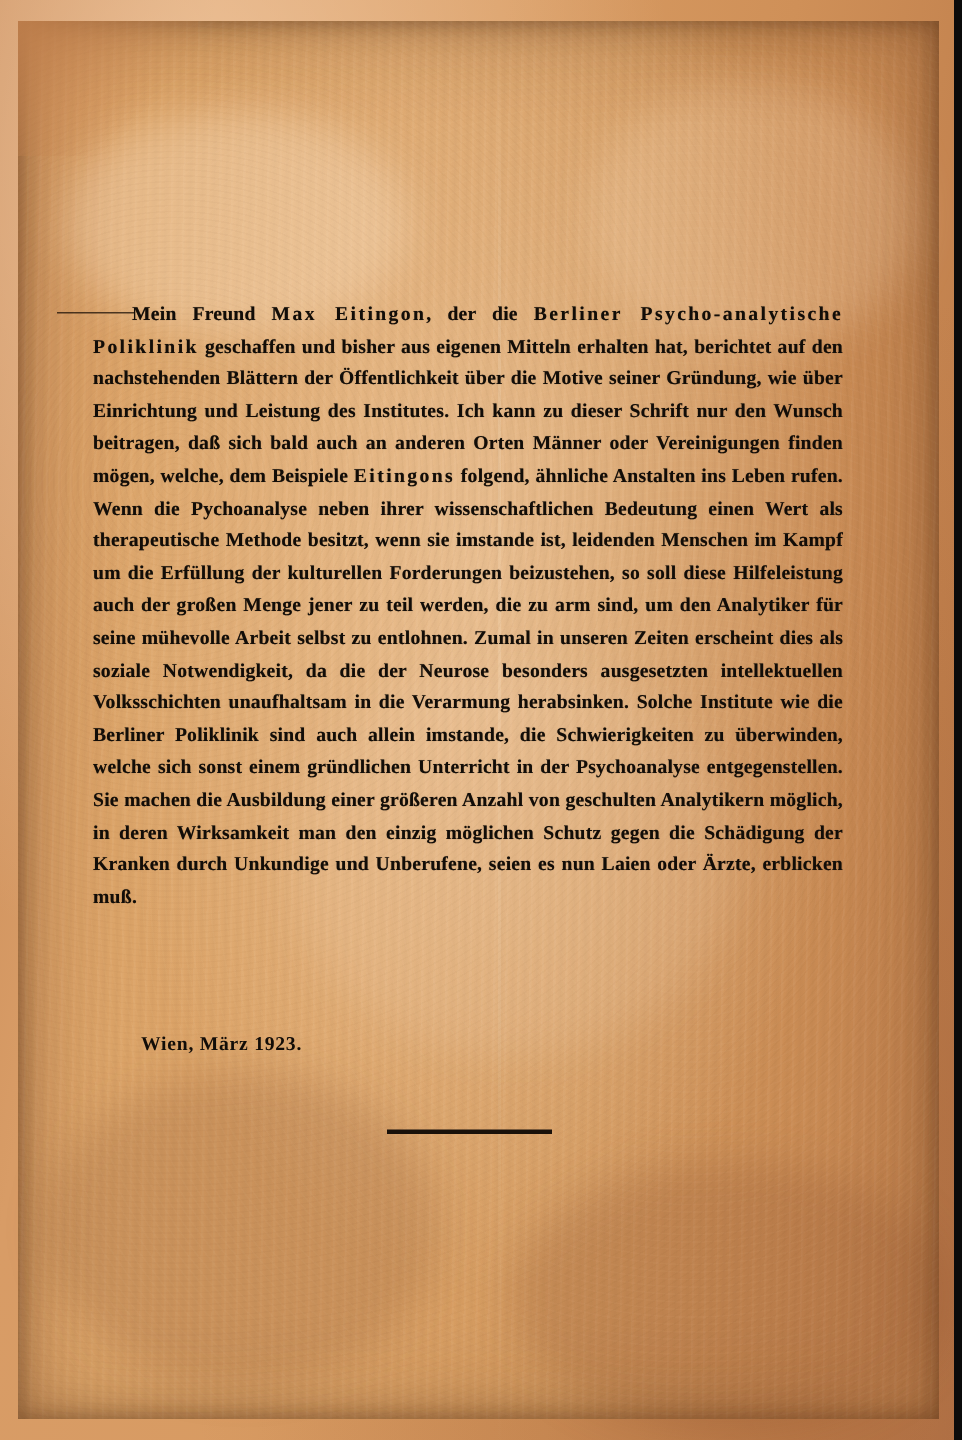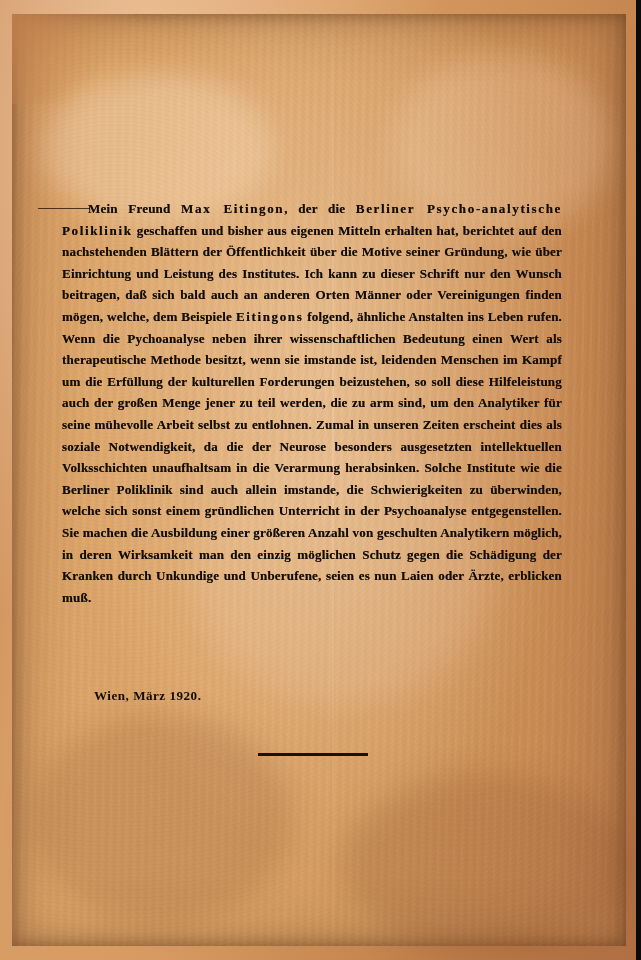--- a/index.html
+++ b/index.html
@@ -182,17 +182,17 @@
     <div id="torn"></div>
   </div>
 
   <div id="lead-rule"></div>
 
   <div id="text-column">
     <p id="body-paragraph"><span class="indent"></span>Mein Freund <span class="sp">Max Eitingon</span>, der die <span class="sp">Berliner Psycho-analytische Poliklinik</span> geschaffen und bisher aus eigenen Mitteln erhalten hat, berichtet auf den nachstehenden Blättern der Öffentlichkeit über die Motive seiner Gründung, wie über Einrichtung und Leistung des Institutes. Ich kann zu dieser Schrift nur den Wunsch beitragen, daß sich bald auch an anderen Orten Männer oder Vereinigungen finden mögen, welche, dem Beispiele <span class="sp">Eitingons</span> folgend, ähnliche Anstalten ins Leben rufen. Wenn die Pychoanalyse neben ihrer wissenschaftlichen Bedeutung einen Wert als therapeutische Methode besitzt, wenn sie imstande ist, leidenden Menschen im Kampf um die Erfüllung der kulturellen Forderungen beizustehen, so soll diese Hilfeleistung auch der großen Menge jener zu teil werden, die zu arm sind, um den Analytiker für seine mühevolle Arbeit selbst zu entlohnen. Zumal in unseren Zeiten erscheint dies als soziale Notwendigkeit, da die der Neurose besonders ausgesetzten intellektuellen Volksschichten unaufhaltsam in die Verarmung herabsinken. Solche Institute wie die Berliner Poliklinik sind auch allein imstande, die Schwierigkeiten zu überwinden, welche sich sonst einem gründlichen Unterricht in der Psychoanalyse entgegenstellen. Sie machen die Ausbildung einer größeren Anzahl von geschulten Analytikern möglich, in deren Wirksamkeit man den einzig möglichen Schutz gegen die Schädigung der Kranken durch Unkundige und Unberufene, seien es nun Laien oder Ärzte, erblicken muß.</p>
   </div>
 
   <div id="signature-block">
-    <p id="date-line">Wien, März 1920.</p>
+    <p id="date-line">Wien, März 1923.</p>
   </div>
 
   <div id="bottom-rule"></div>
 </div>
 
 </body></html>

